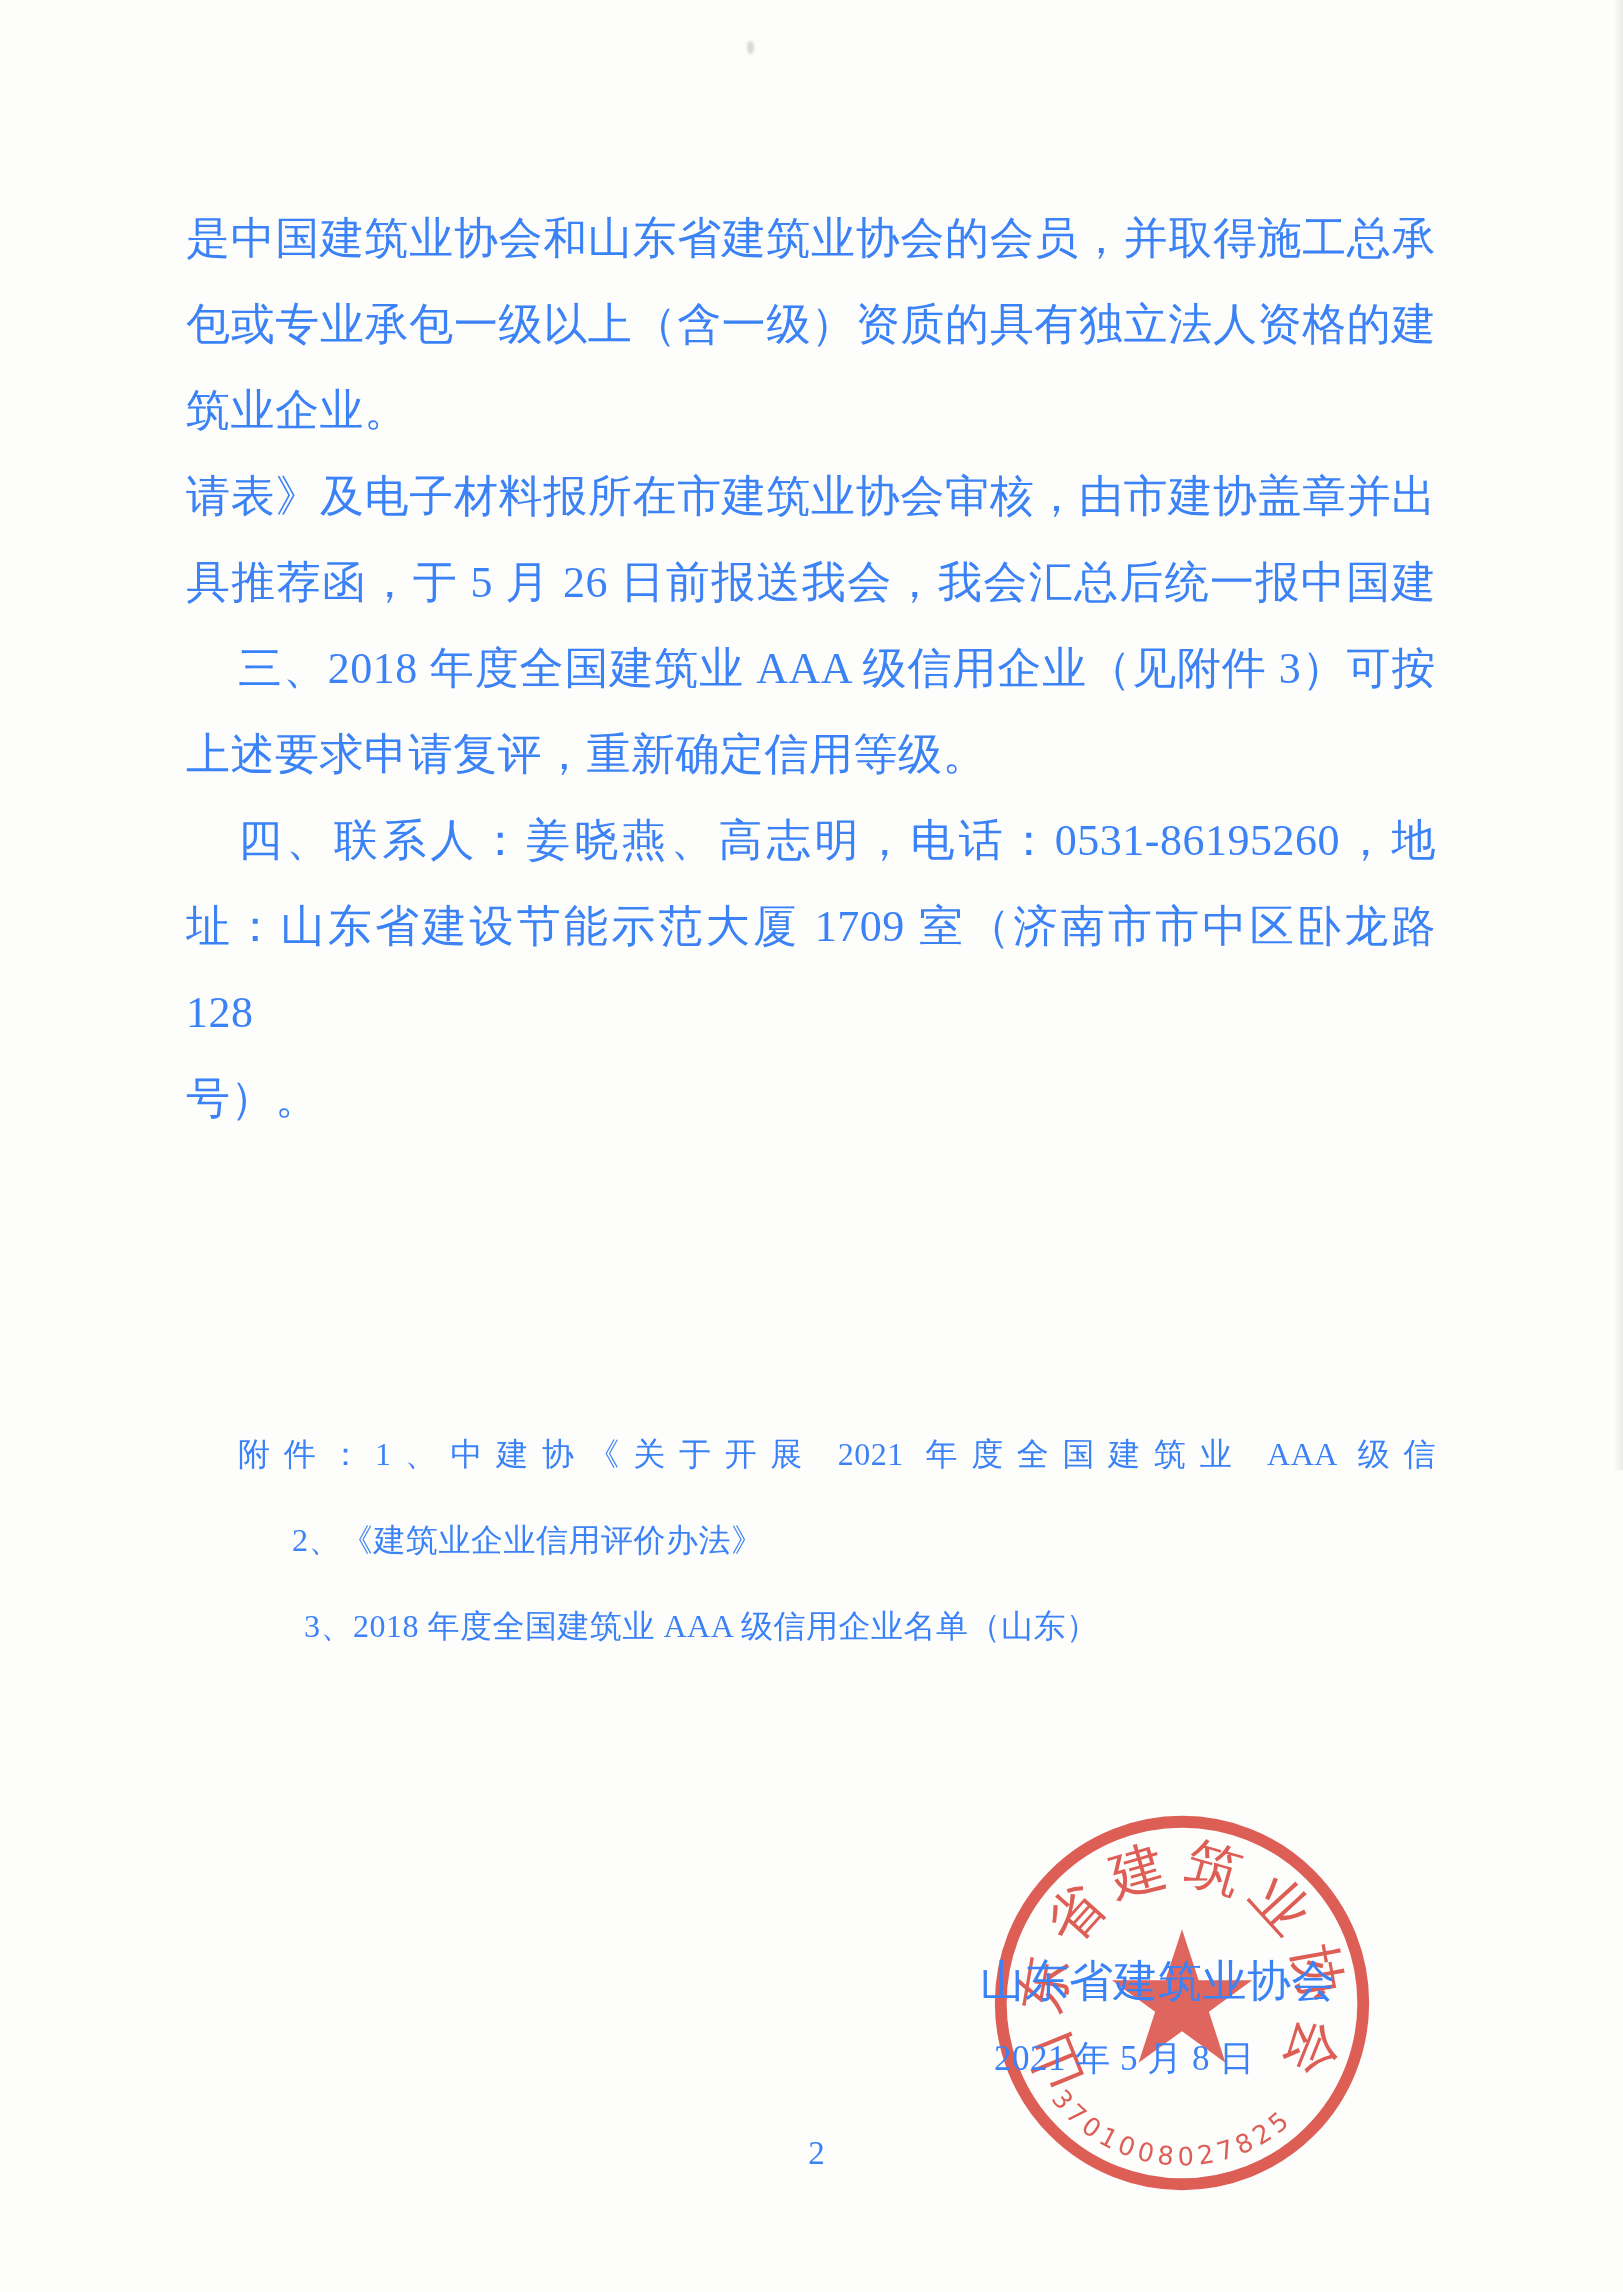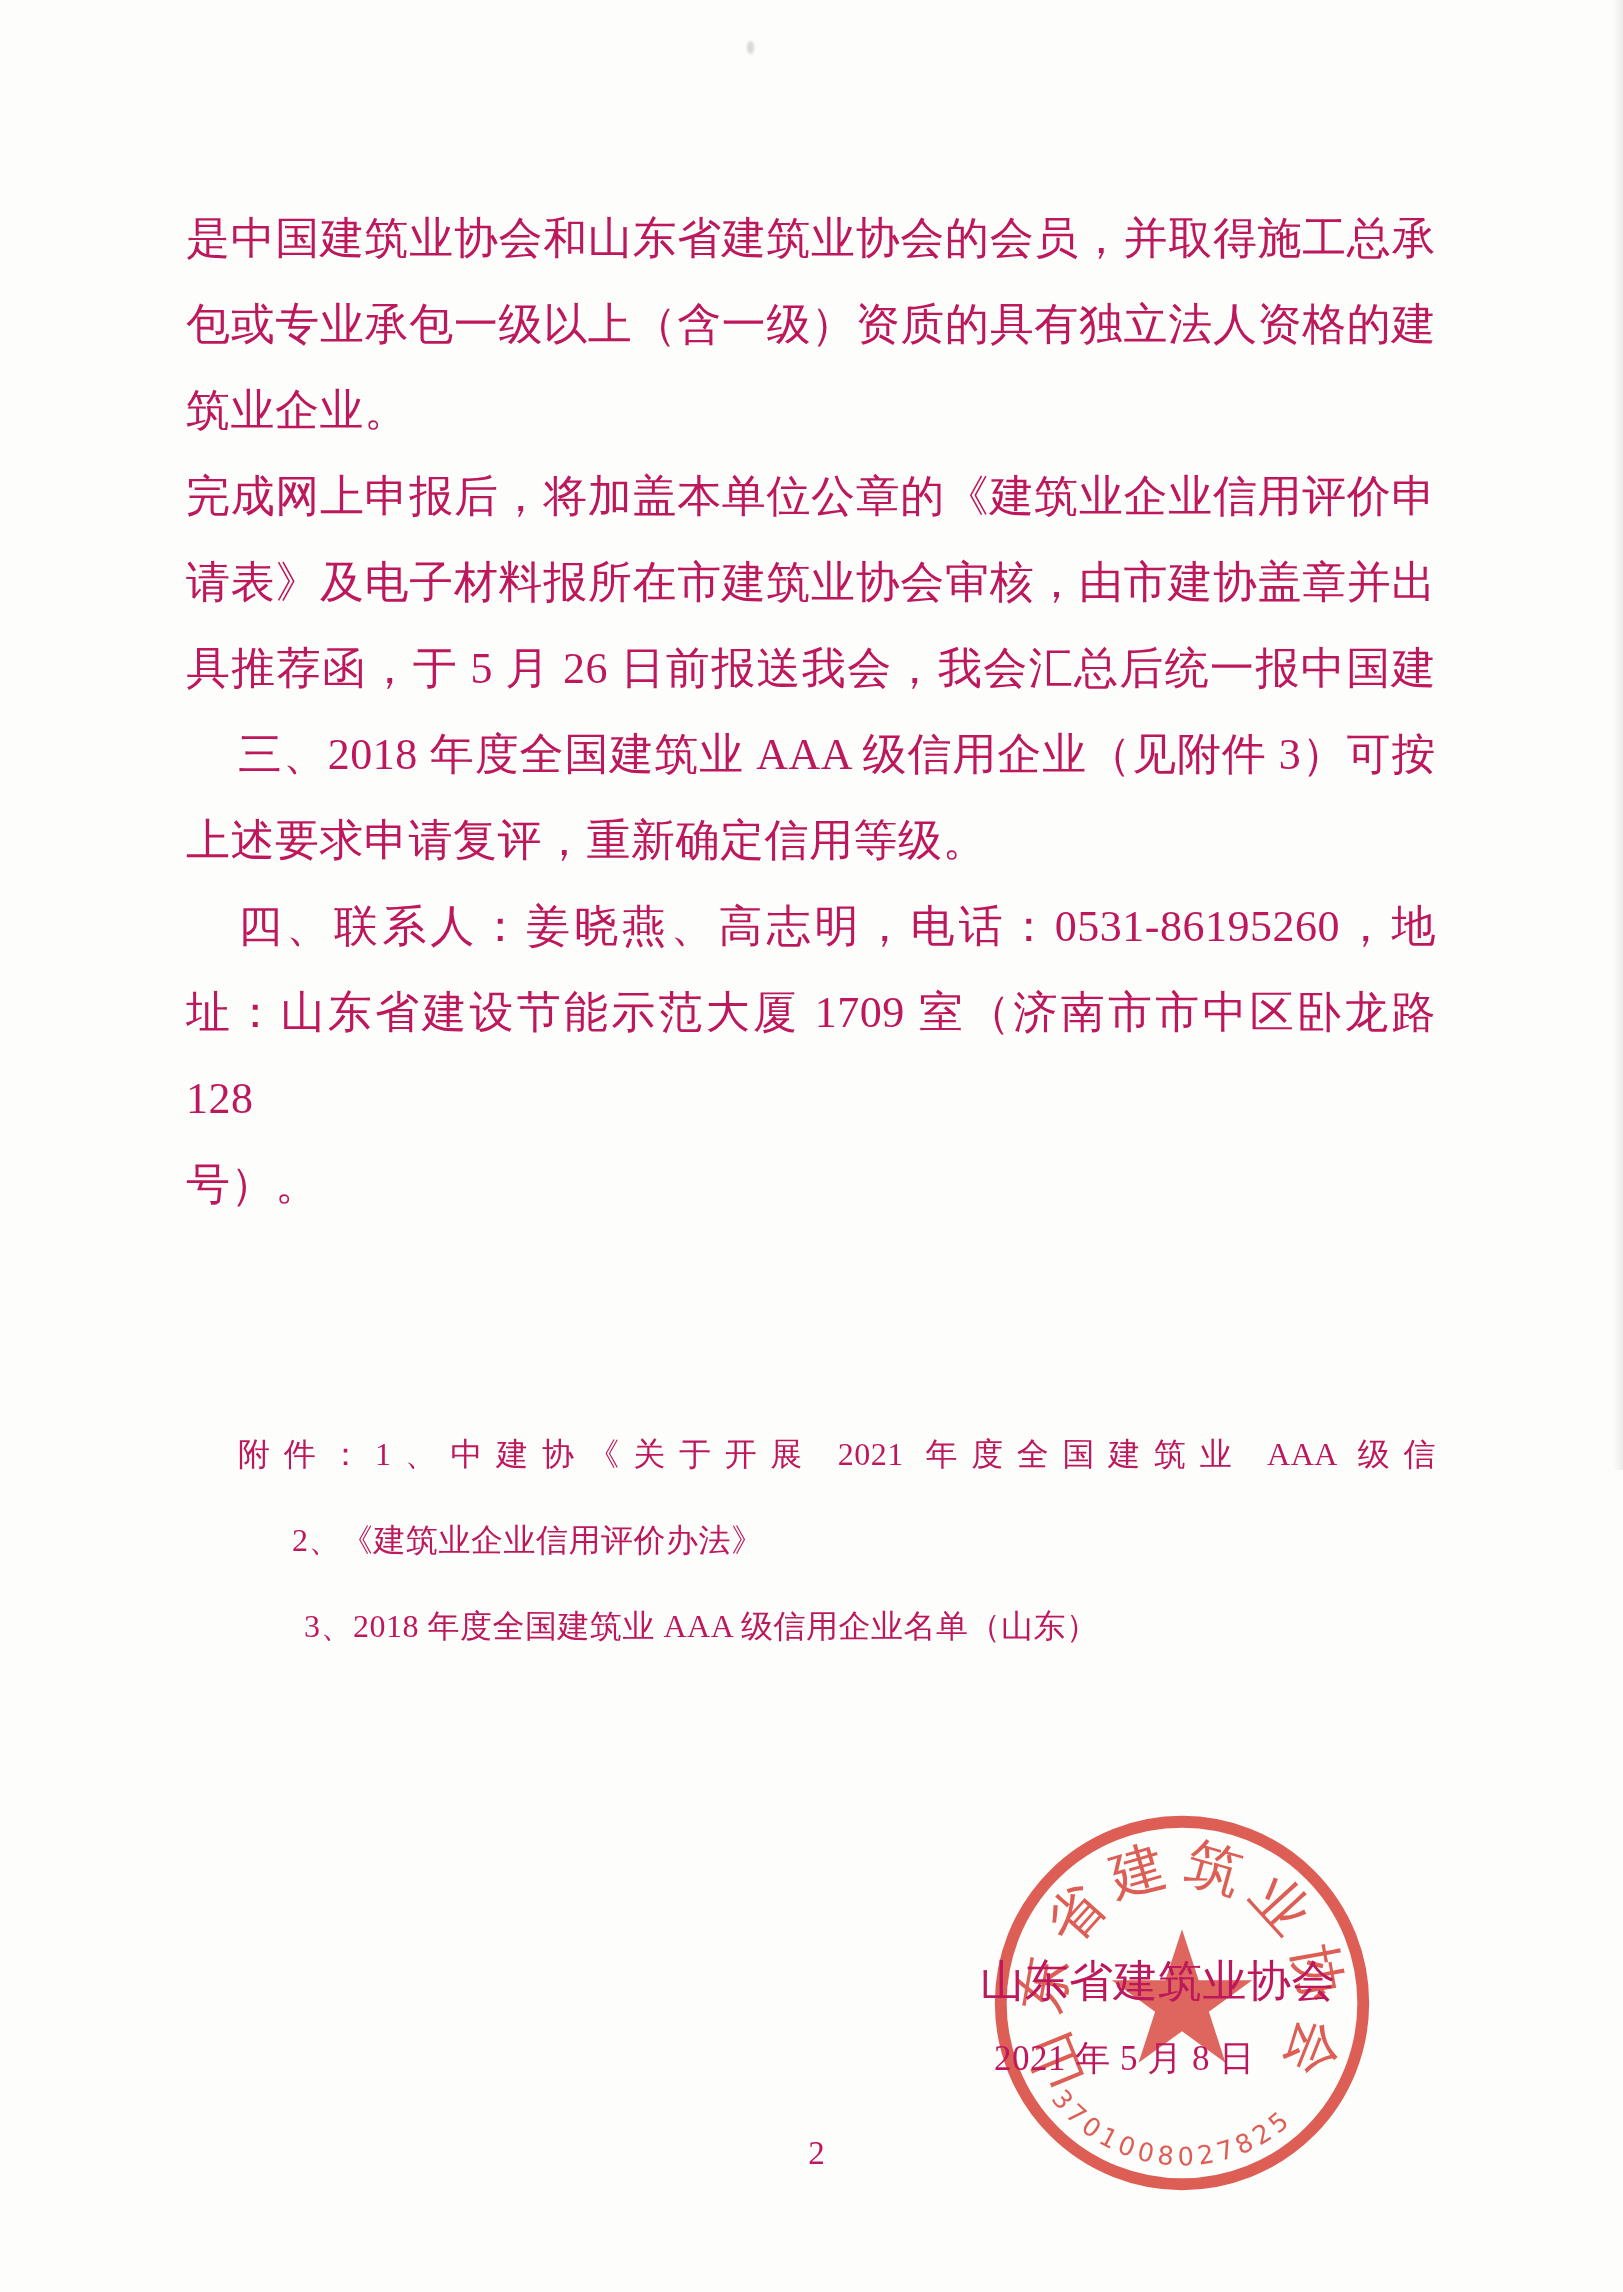--- a/index.html
+++ b/index.html
@@ -6,21 +6,21 @@
   body{
     width:1623px;height:2293px;
     background:#efefed;
     font-family:"Liberation Serif","DejaVu Serif",serif;
   }
   .page{
     position:relative;
     width:1623px;height:2293px;
     background:#fdfdfc;
     overflow:hidden;
-    color:#be185d;
+    color:#3b82f6;
   }
   
   .edge-shade{
     position:absolute;right:0;top:0;width:9.8px;height:1470px;
     background:linear-gradient(to left, rgba(110,110,110,0.12), rgba(110,110,110,0));
   }
   .speck{
     position:absolute;left:747px;top:41px;width:6.9px;height:12.7px;
     background:#d9d9d7;border-radius:50%;filter:blur(1px);
   }
@@ -65,21 +65,20 @@
 
 <div class="page">
 
   <div class="edge-shade"></div>
   <div class="speck"></div>
 
   <div class="body-block">
     <div class="line jfull">是中国建筑业协会和山东省建筑业协会的会员，并取得施工总承</div>
     <div class="line jfull">包或专业承包一级以上（含一级）资质的具有独立法人资格的建</div>
     <div class="line">筑业企业。</div>
-    <div class="line jfull">完成网上申报后，将加盖本单位公章的《建筑业企业信用评价申</div>
     <div class="line jfull">请表》及电子材料报所在市建筑业协会审核，由市建协盖章并出</div>
     <div class="line jfull">具推荐函，于 5 月 26 日前报送我会，我会汇总后统一报中国建</div>
     <div class="line jfull indent">三、2018 年度全国建筑业 AAA 级信用企业（见附件 3）可按</div>
     <div class="line">上述要求申请复评，重新确定信用等级。</div>
     <div class="line jfull indent">四、联系人：姜晓燕、高志明，电话：0531-86195260，地</div>
     <div class="line jfull">址：山东省建设节能示范大厦 1709 室（济南市市中区卧龙路 128</div>
     <div class="line">号）。</div>
   </div>
 
   <div class="att-block">

